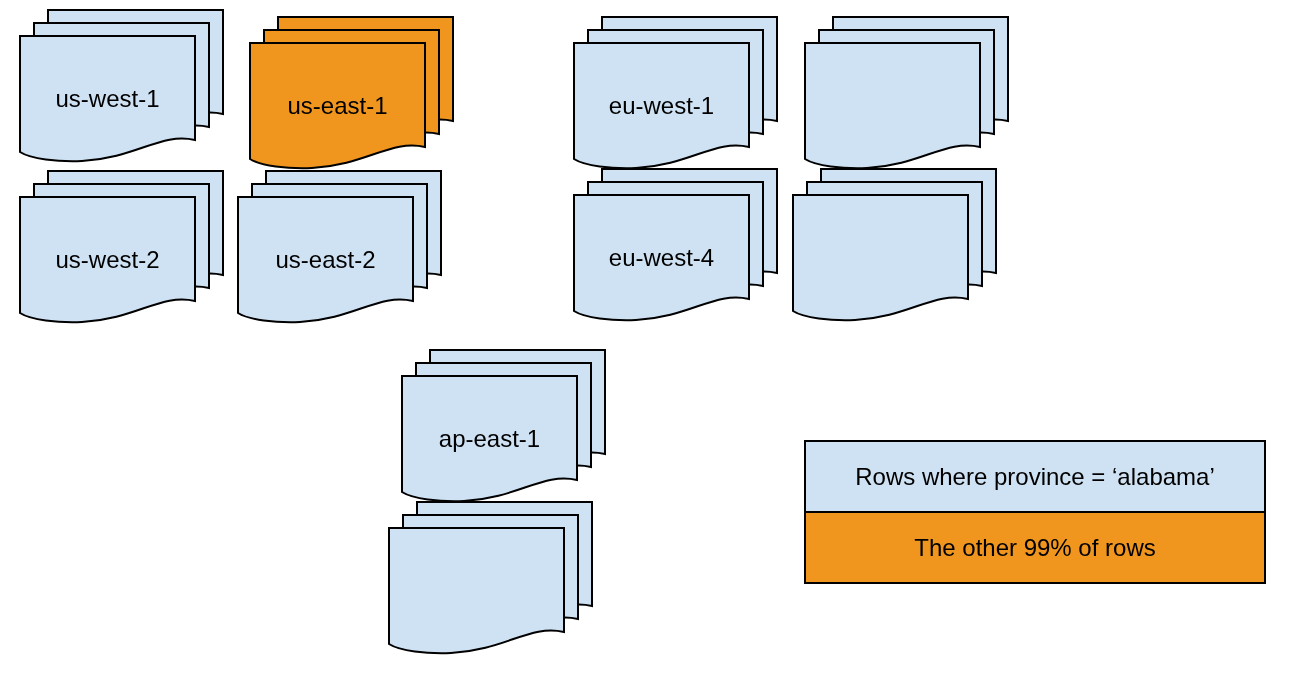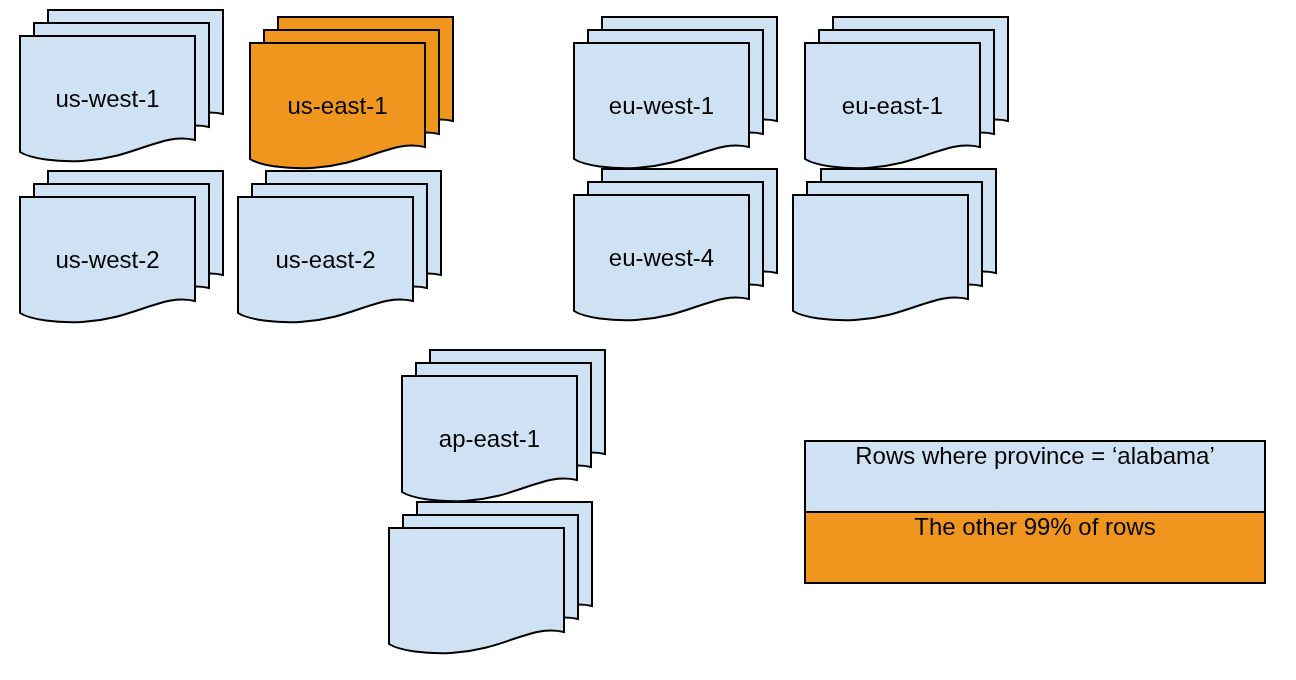--- a/index.html
+++ b/index.html
@@ -66,21 +66,21 @@
     width: 462px;
     height: 144px;
     box-sizing: border-box;
     border: 2px solid var(--stroke-color, #000000);
     display: flex;
     flex-direction: column;
   }
   .legend-row {
     flex: 1;
     display: flex;
-    align-items: flex-start;
+    align-items: center;
     justify-content: center;
     font-size: 24px;
     color: #000000;
     white-space: nowrap;
   }
   .legend-row + .legend-row {
     border-top: 2px solid var(--stroke-color, #000000);
   }
   .legend-row.blue { background: var(--doc-fill, #cfe2f3); }
   .legend-row.orange { background: var(--hl-fill, #f0961e); }
@@ -122,21 +122,20 @@
     </svg>
     <div class="label">eu-west-1</div>
   </div>
 
   <div class="stack pos-eu-east-1">
     <svg width="207" height="155" viewBox="0 0 207 155">
       <use href="#doc-shape" xlink:href="#doc-shape" x="30" y="2" class="doc"></use>
       <use href="#doc-shape" xlink:href="#doc-shape" x="16" y="15" class="doc"></use>
       <use href="#doc-shape" xlink:href="#doc-shape" x="2" y="28" class="doc"></use>
     </svg>
-    <div class="label">eu-east-1</div>
   </div>
 
   <div class="stack pos-us-west-2">
     <svg width="207" height="155" viewBox="0 0 207 155">
       <use href="#doc-shape" xlink:href="#doc-shape" x="30" y="2" class="doc"></use>
       <use href="#doc-shape" xlink:href="#doc-shape" x="16" y="15" class="doc"></use>
       <use href="#doc-shape" xlink:href="#doc-shape" x="2" y="28" class="doc"></use>
     </svg>
     <div class="label">us-west-2</div>
   </div>

